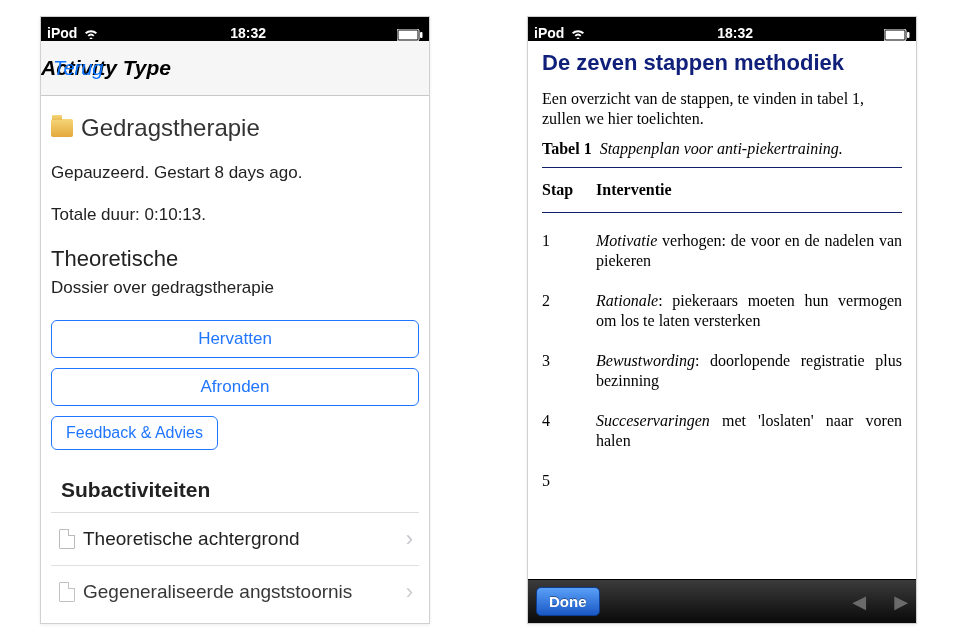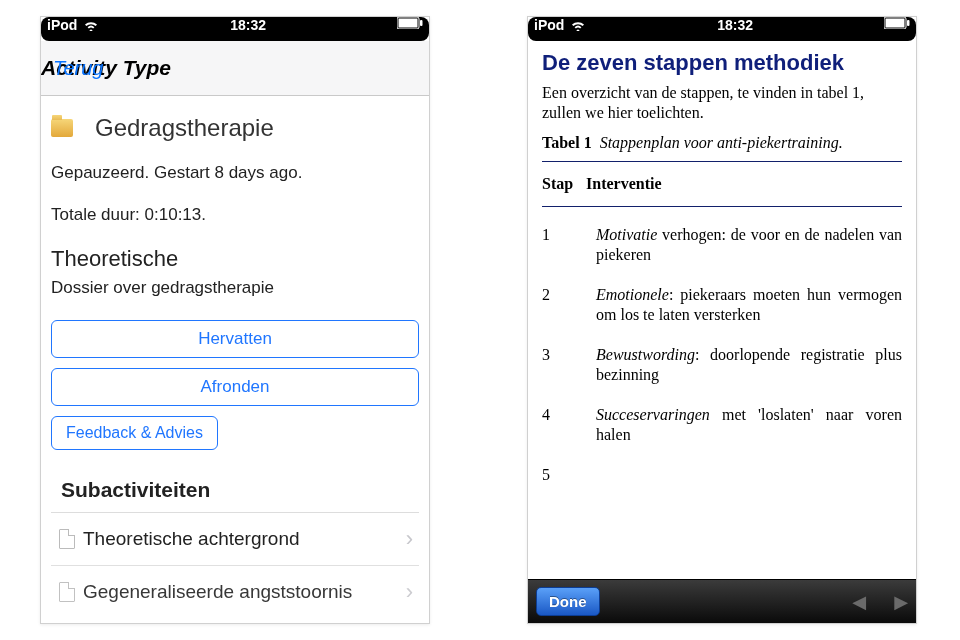--- a/index.html
+++ b/index.html
@@ -21,26 +21,25 @@
   }
   .phone-left { left: 40px; top: 16px; }
   .phone-right { left: 527px; top: 16px; }
 
   
   .statusbar {
     height: 24px;
     background: #000;
     color: #fff;
     display: flex;
-    align-items: flex-start;
+    align-items: flex-end;
     justify-content: space-between;
     padding: 0 6px;
     font-size: 14px;
     font-weight: 600;
-    border-radius: 8px;
   }
   .sb-left { display: flex; align-items: center; gap: 6px; }
   .sb-right { display: flex; align-items: center; }
 
   
   .navbar {
     height: 55px;
     background: #f6f6f7;
     border-bottom: 1px solid #c9c9c9;
     display: flex;
@@ -62,21 +61,21 @@
   }
 
   .content-left {
     padding: 10px 10px 0 10px;
     font-size: 17px;
     color: #222;
   }
   .activity-row {
     display: flex;
     align-items: center;
-    gap: 22px;
+    gap: 8px;
     margin: 8px 0 6px 0;
     font-size: 24px;
     color: #333;
   }
   .folder-icon {
     width: 22px; height: 18px;
     background: linear-gradient(#f6d679,#e3a83a);
     border-radius: 2px;
     position: relative;
   }
@@ -150,26 +149,26 @@
     overflow: hidden;
     font-family: Georgia, "Times New Roman", serif;
     color: #000;
     line-height: 1.25;
   }
   .doc-title {
     color: #0f1f7a;
     font-size: 22px;
     font-weight: 700;
     font-family: -apple-system, "Helvetica Neue", Arial, sans-serif;
-    margin-bottom: 6px;
+    margin-bottom: 12px;
   }
   .doc-sub { font-size: 16px; margin-bottom: 10px; }
   .tabel-caption { font-size: 16px; margin-bottom: 8px; }
   .tbl-hr { border: 0; border-top: 1px solid #12206b; margin: 8px 0; }
-  .tbl-head { display: flex; gap: 4px; font-weight: 700; font-size: 16px; padding: 4px 0; }
+  .tbl-head { display: flex; gap: 14px; font-weight: 700; font-size: 16px; padding: 4px 0; }
   .tbl-head .c1 { width: 40px; }
   .tbl-row { display: flex; gap: 14px; font-size: 16px; padding: 10px 0; text-align: justify; }
   .tbl-row .c1 { width: 40px; flex-shrink:0; }
   .tbl-row .c2 { flex: 1; }
   .doc-toolbar {
     position: absolute;
     bottom: 0; left: 0; right: 0;
     height: 44px;
     background: linear-gradient(#3b3b3b,#0a0a0a);
     display: flex;
@@ -283,21 +282,21 @@
     </div>
     <hr class="tbl-hr">
 
     <div id="rows">
         <div class="tbl-row">
           <span class="c1">1</span>
           <span class="c2"><i>Motivatie</i> verhogen: de voor en de nadelen van piekeren</span>
         </div>
         <div class="tbl-row">
           <span class="c1">2</span>
-          <span class="c2"><i>Emotionele</i>: piekeraars moeten hun vermogen om los te laten versterken</span>
+          <span class="c2"><i>Rationale</i>: piekeraars moeten hun vermogen om los te laten versterken</span>
         </div>
         <div class="tbl-row">
           <span class="c1">3</span>
           <span class="c2"><i>Bewustwording</i>: doorlopende registratie plus bezinning</span>
         </div>
         <div class="tbl-row">
           <span class="c1">4</span>
           <span class="c2"><i>Succeservaringen</i> met 'loslaten' naar voren halen</span>
         </div>
         <div class="tbl-row">

